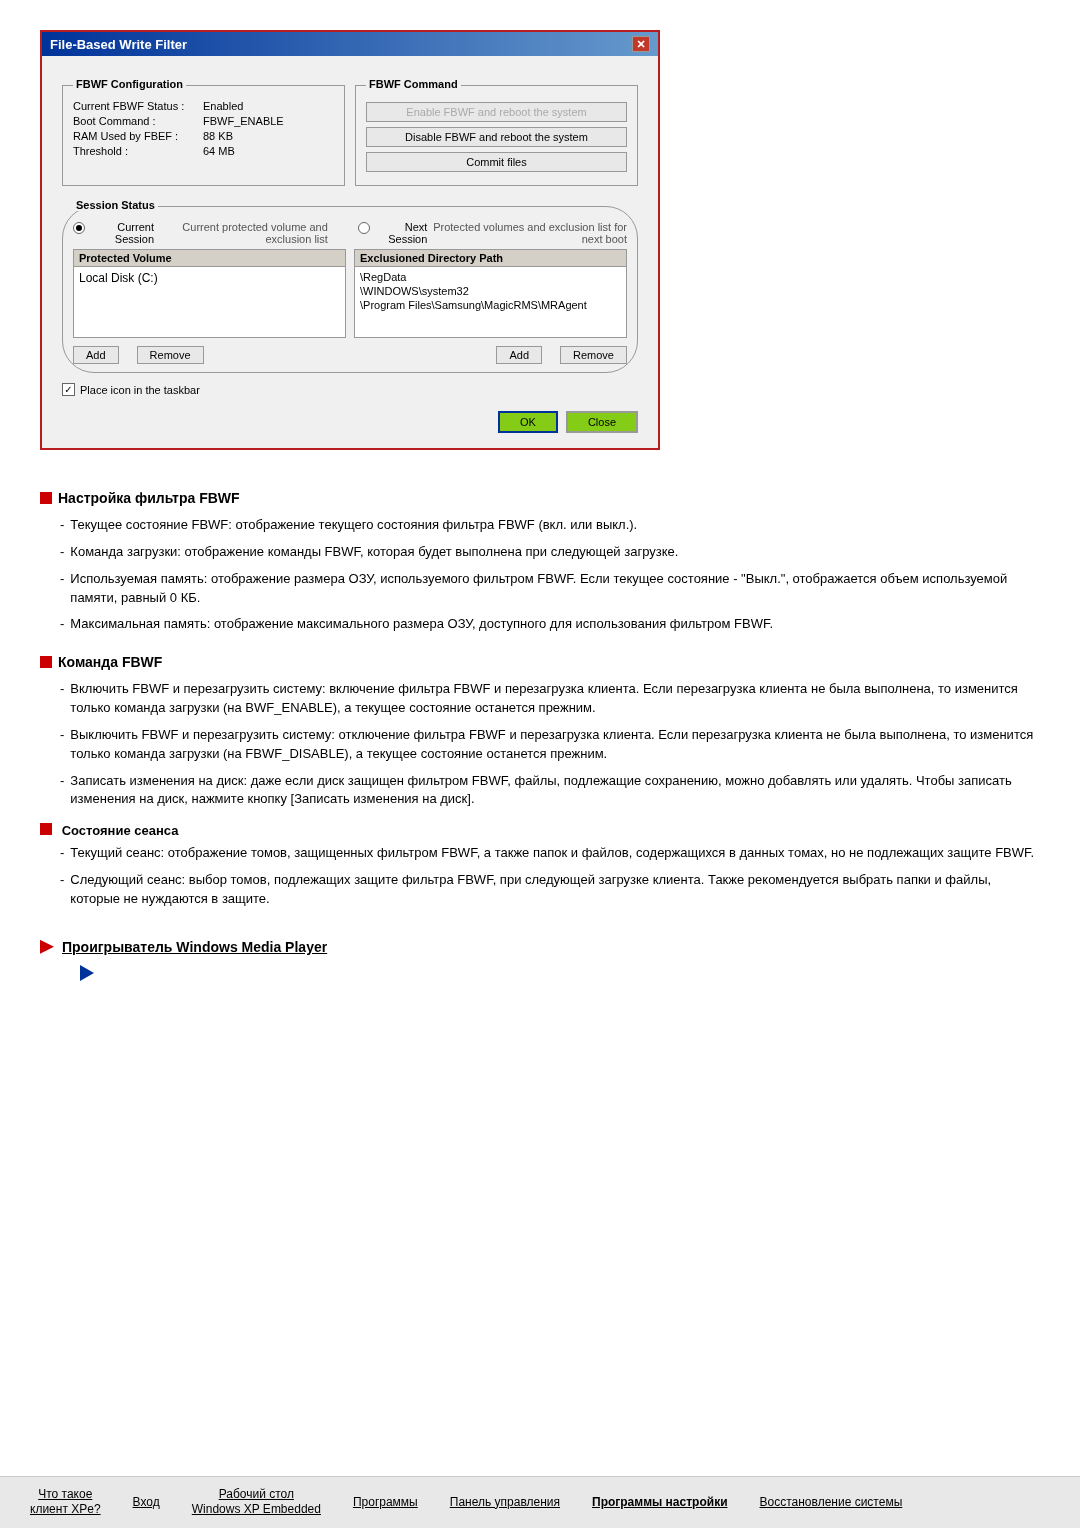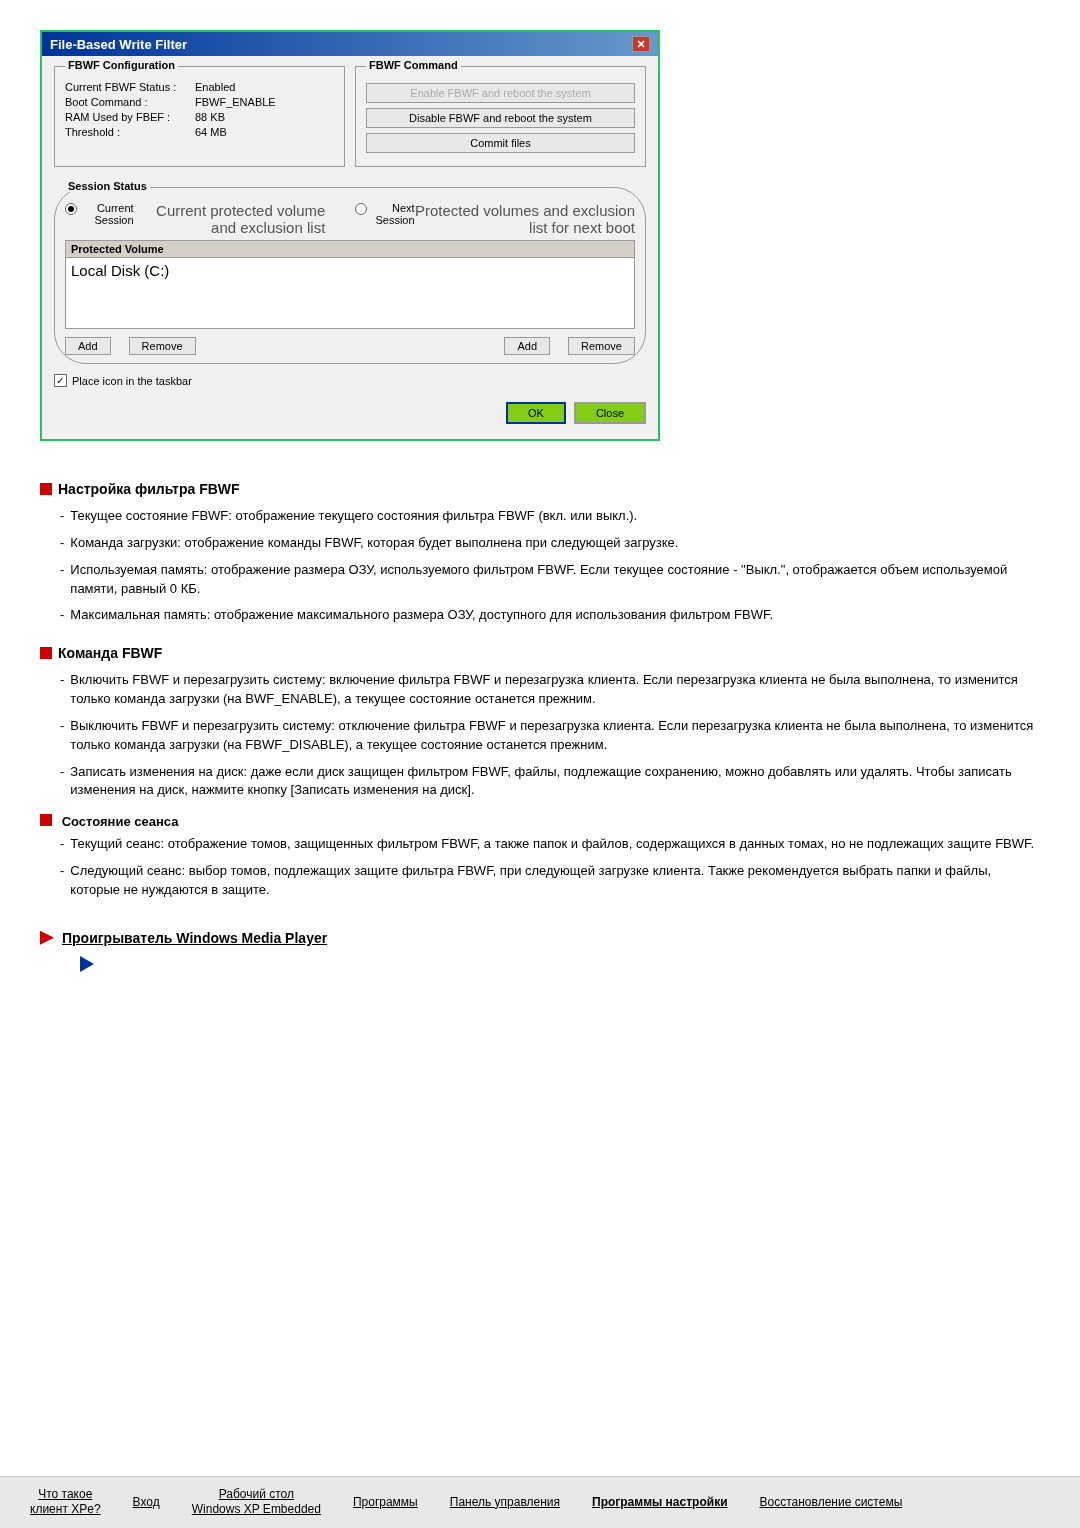--- a/index.html
+++ b/index.html
@@ -10,21 +10,21 @@
       color: #000;
       width: 1080px;
       min-height: 1528px;
     }
 
     
     .dialog-wrapper {
       padding: 30px 40px 20px 40px;
     }
     .dialog {
-      border: 2px solid #22c55e;
+      border: 2px solid #b91c1c;
       background: #f0f0f0;
       width: 620px;
       font-size: 12px;
     }
     .dialog-titlebar {
       background: linear-gradient(to right, #003399, #6699cc);
       color: #fff;
       font-size: 13px;
       font-weight: bold;
       padding: 4px 8px;
@@ -38,21 +38,22 @@
       border: 1px solid #999;
       width: 18px;
       height: 16px;
       font-size: 11px;
       cursor: pointer;
       display: flex;
       align-items: center;
       justify-content: center;
     }
     .dialog-body {
-      padding: 10px 12px;
+      padding: 10px 20px;
+      margin-top: 19px;
     }
     .group-box {
       border: 1px solid #999;
       padding: 6px 10px 8px 10px;
       margin-bottom: 10px;
       background: #f0f0f0;
       position: relative;
     }
     .group-box-title {
       position: absolute;
@@ -131,42 +132,42 @@
       justify-content: center;
     }
     .radio-dot.selected::after {
       content: '';
       width: 6px;
       height: 6px;
       border-radius: 50%;
       background: #000;
     }
     .radio-label-block { display: flex; flex-direction: row; text-align: right; }
-    .radio-desc { color: #555; font-size: 15px; }
+    .radio-desc { color: #555; font-size: 11px; }
 
     .table-area {
       display: flex;
       gap: 8px;
       margin-bottom: 8px;
     }
     .mini-table {
       flex: 1;
       border: 1px solid #999;
       background: #fff;
     }
     .mini-table-header {
       background: #d4d0c8;
       border-bottom: 1px solid #999;
       padding: 2px 5px;
       font-size: 11px;
       font-weight: bold;
     }
     .mini-table-body {
       padding: 3px 5px;
-      font-size: 15px;
+      font-size: 12px;
       min-height: 70px;
     }
     .mini-table-row { padding: 1px 0; }
 
     .table-buttons {
       display: flex;
       gap: 18px;
     }
     .small-btn {
       padding: 2px 12px;
@@ -392,20 +393,28 @@
                 <span class="radio-desc">Protected volumes and exclusion list for next boot</span>
               </div>
             </div>
           </div>
 
           <div class="table-area">
             <div class="mini-table left-table-area">
               <div class="mini-table-header">Protected Volume</div>
               <div class="mini-table-body">
                 <div class="mini-table-row">Local Disk (C:)</div>
+              </div>
+            </div>
+            <div class="mini-table right-table-area">
+              <div class="mini-table-header">Exclusioned Directory Path</div>
+              <div class="mini-table-body right-table-body">
+                <div class="mini-table-row">\RegData</div>
+                <div class="mini-table-row">\WINDOWS\system32</div>
+                <div class="mini-table-row">\Program Files\Samsung\MagicRMS\MRAgent</div>
               </div>
             </div>
           </div>
 
           <div style="display:flex; justify-content:space-between;">
             <div class="table-buttons">
               <button class="small-btn">Add</button>
               <button class="small-btn">Remove</button>
             </div>
             <div class="table-buttons">

